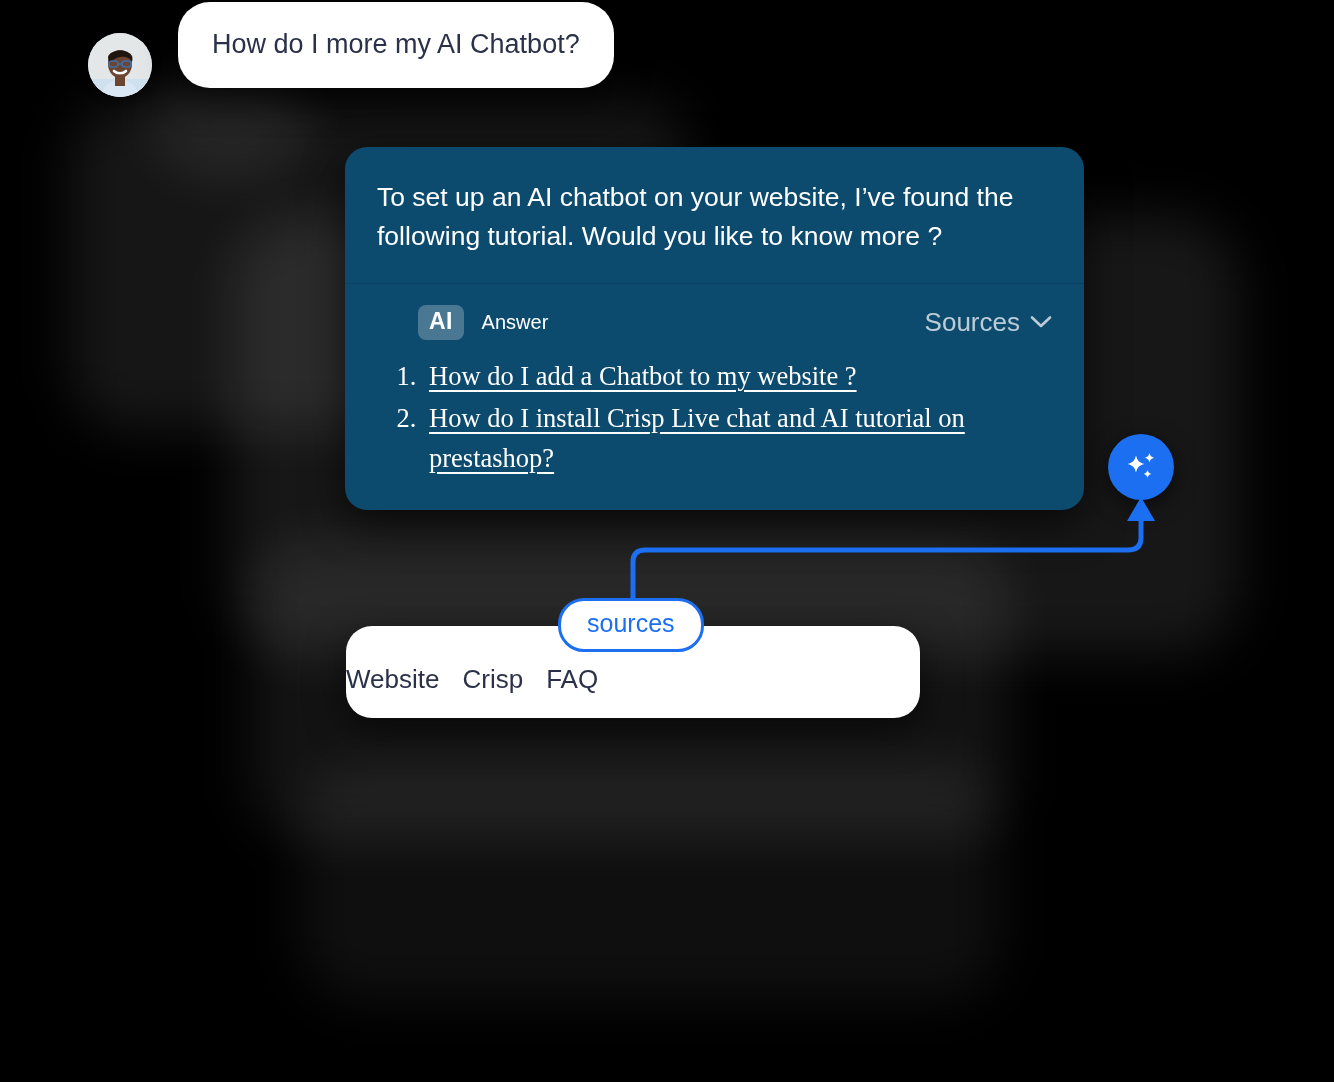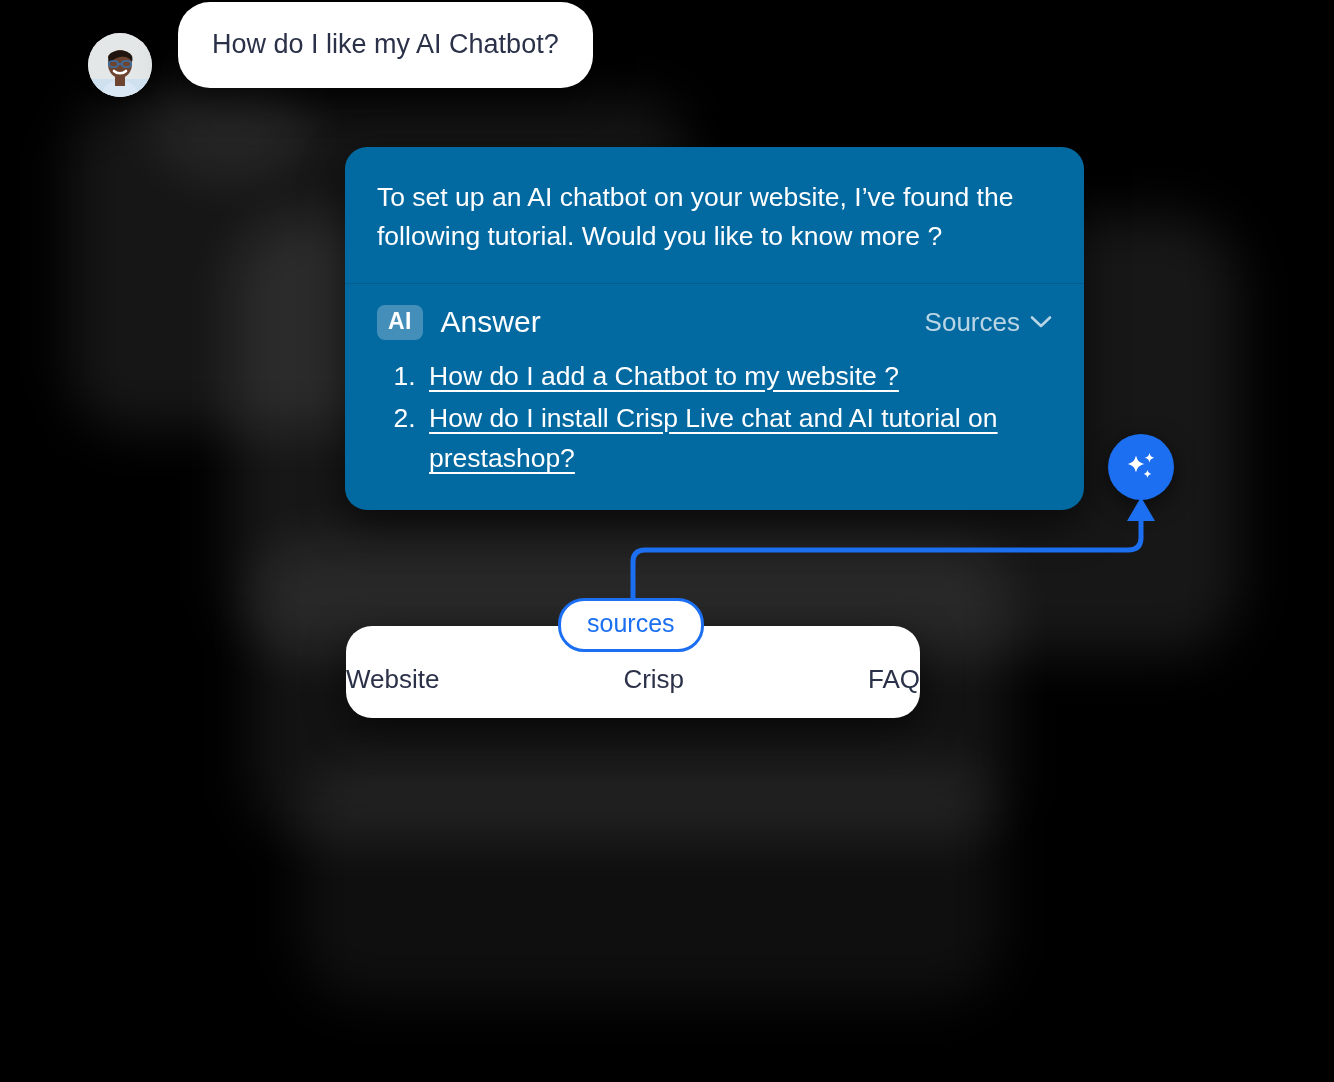--- a/index.html
+++ b/index.html
@@ -67,55 +67,56 @@
     font-weight: 400;
     white-space: nowrap;
   }
 
   
   #answer-bubble {
     position: absolute;
     left: 345px;
     top: 147px;
     width: 739px;
-    background: #0369a1;
+    background: #0c4a6e;
     border-radius: 22px;
     box-shadow: 0 14px 42px rgba(0,0,0,0.6);
     overflow: hidden;
   }
   #answer-intro {
     padding: 31px 32px 27px 32px;
     color: #ffffff;
     font-size: 26.5px;
     line-height: 1.47;
     font-weight: 400;
   }
   #answer-divider {
     height: 1px;
     background: rgba(0,0,0,0.12);
     width: 100%;
   }
   #answer-meta {
     display: flex;
     align-items: center;
     padding: 21px 32px 4px 32px;
+    margin-left: 41px;
   }
   #ai-badge {
     background: rgba(255,255,255,0.26);
     border-radius: 8px;
     padding: 3px 11px 5px 11px;
     color: #ffffff;
     font-size: 23px;
     font-weight: 700;
     letter-spacing: 0.3px;
     line-height: 1.16;
   }
   #answer-label {
     color: #ffffff;
-    font-size: 30px;
+    font-size: 20px;
     margin-left: 18px;
     font-weight: 400;
   }
   #sources-toggle {
     margin-left: auto;
     display: flex;
     align-items: center;
     gap: 10px;
     color: rgba(255,255,255,0.72);
     font-size: 26px;
@@ -126,20 +127,21 @@
   #answer-list {
     margin: 0;
     padding: 12px 40px 30px 78px;
     color: #ffffff;
     font-size: 26.5px;
     line-height: 1.52;
   }
   #answer-list li {
     padding-left: 6px;
     margin-bottom: 2px;
+    font-family: Liberation Serif, serif;
   }
   #answer-list li a {
     color: #ffffff;
     text-decoration: underline;
     text-underline-offset: 5px;
     text-decoration-thickness: 1.6px;
   }
 
   
   #sparkle-button {
@@ -192,21 +194,21 @@
     position: absolute;
     left: 346px;
     top: 626px;
     width: 574px;
     height: 92px;
     background: #ffffff;
     border-radius: 26px;
     box-shadow: 0 12px 38px rgba(0,0,0,0.55);
     display: flex;
     align-items: center;
-    justify-content: space-between;
+    justify-content: flex-start;
     gap: 23px;
     box-sizing: border-box;
     padding-top: 14px;
   }
   .source-tag {
     color: #2b3148;
     font-size: 26px;
     font-weight: 400;
     white-space: nowrap;
   }
@@ -240,21 +242,21 @@
         <path d="M20 24c2-8 20-9 24-1 1 3 0 6 0 6-2-5-8-6-12-5-5 1-9 4-11 7z" fill="#20150f"></path>
         <rect x="21" y="28" width="9" height="6" rx="3" fill="none" stroke="#3b6fa8" stroke-width="1.6"></rect>
         <rect x="34" y="28" width="9" height="6" rx="3" fill="none" stroke="#3b6fa8" stroke-width="1.6"></rect>
         <line x1="30" y1="31" x2="34" y2="31" stroke="#3b6fa8" stroke-width="1.6"></line>
         <path d="M26 38c3 3 9 3 12 0" stroke="#ffffff" stroke-width="2.6" fill="none" stroke-linecap="round"></path>
       </g>
     </svg>
   </div>
 
   <div id="question-bubble">
-    <div id="question-text">How do I like my AI Chatbot?</div>
+    <div id="question-text">How do I more my AI Chatbot?</div>
   </div>
 </div>
 
 <div id="answer-bubble">
 
   <div id="answer-intro">To set up an AI chatbot on your website, I’ve found the following tutorial. Would you like to know more ?</div>
 
   <div id="answer-divider"></div>
 
   <div id="answer-meta">

